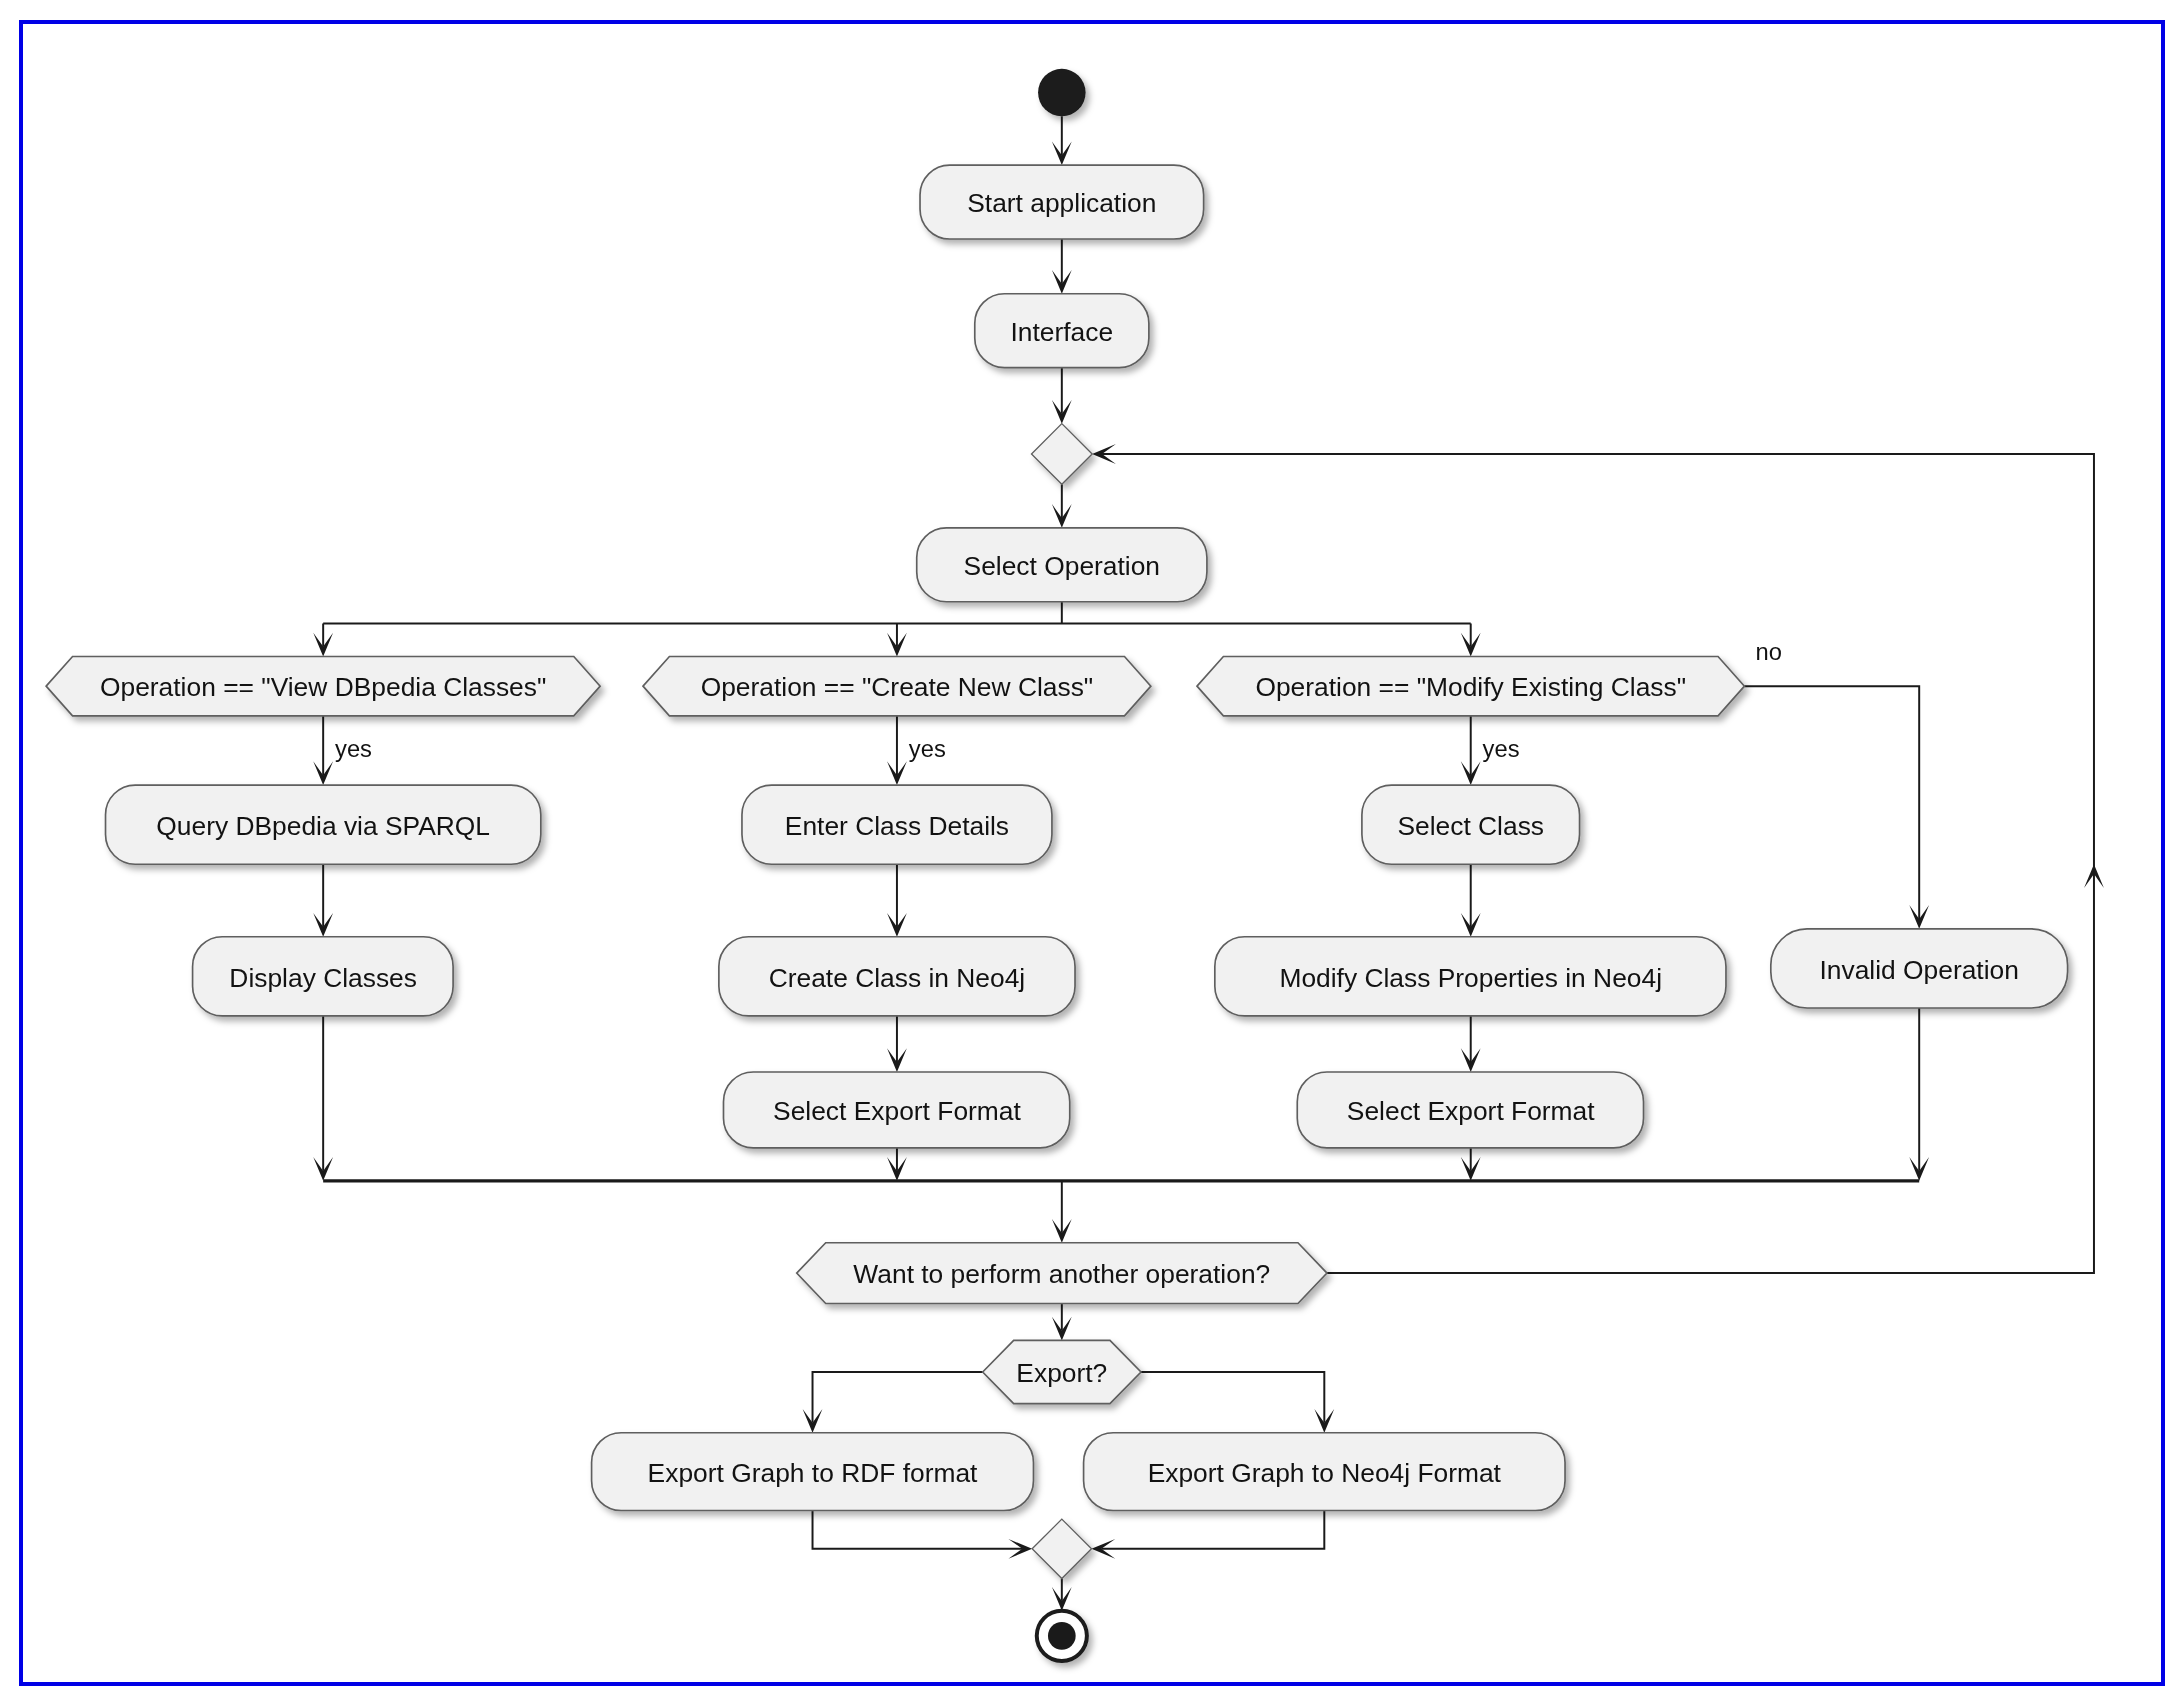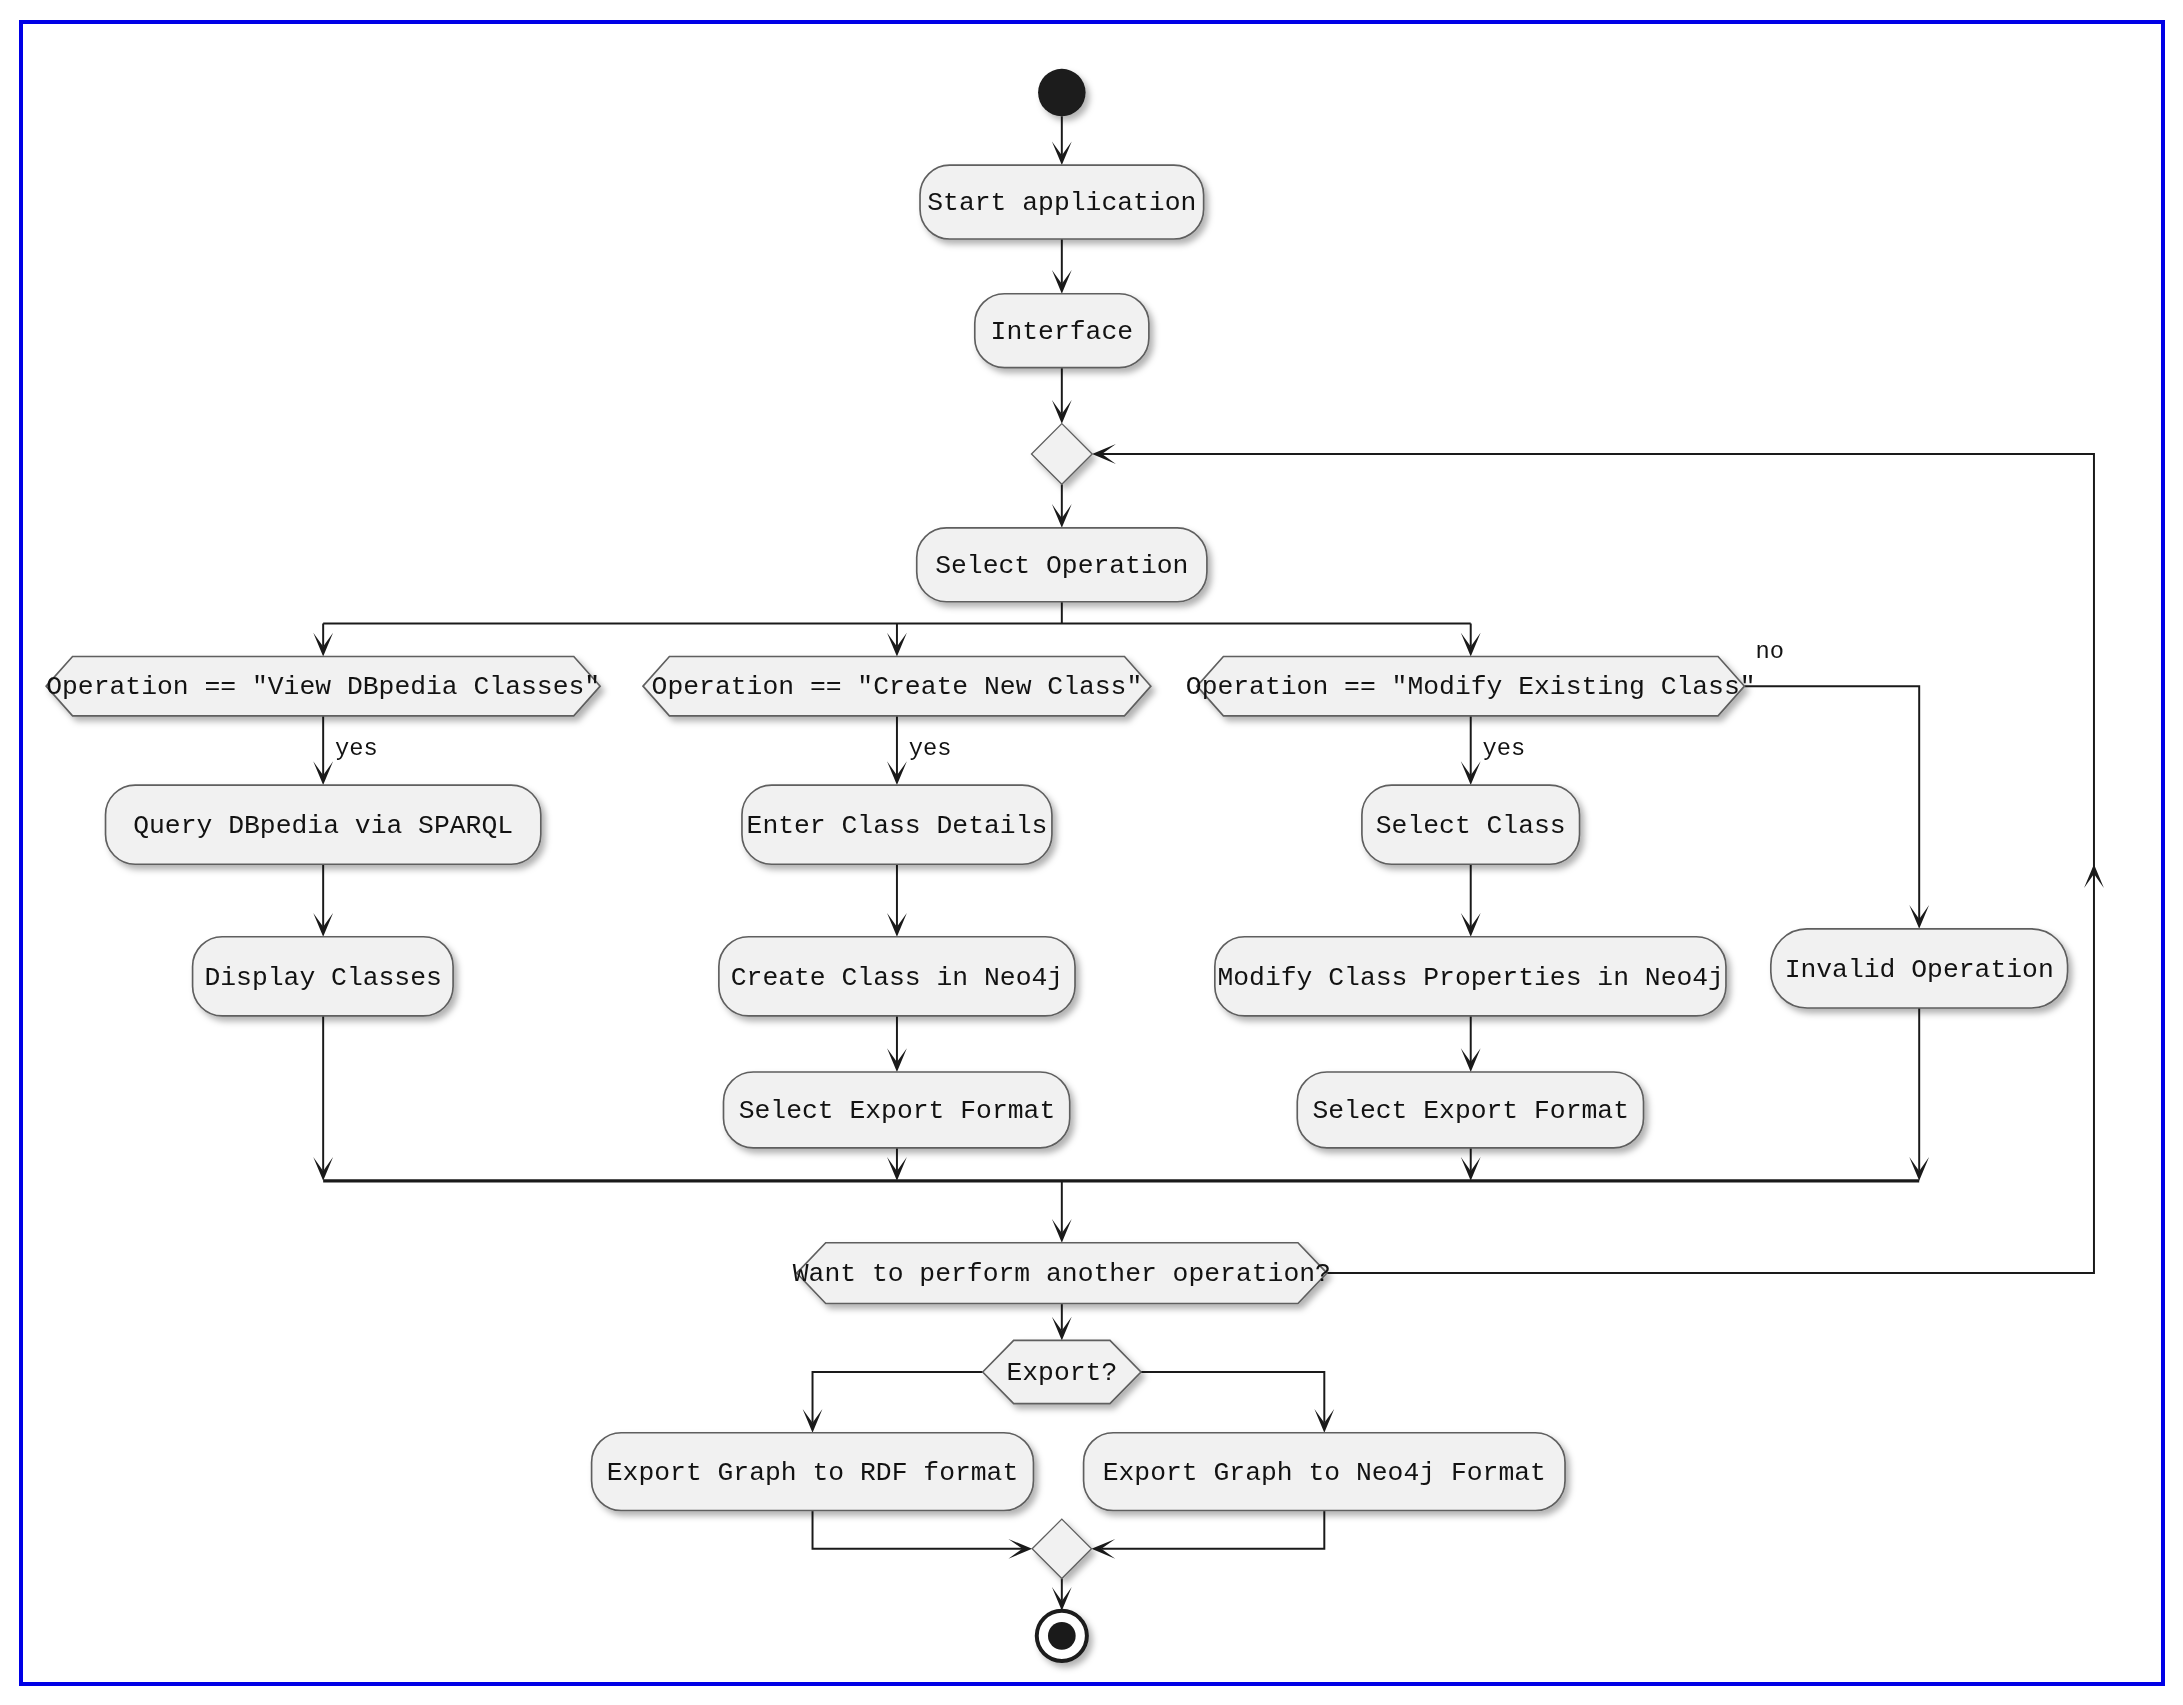--- a/index.html
+++ b/index.html
@@ -1,19 +1,19 @@
 <!DOCTYPE html>
 <html style="--canvas: #ffffff; --frame-border: #0000e6; --node-fill: #f1f1f1; --node-border: #5e5e5e; --line: #1a1a1a;font-size:10.6px"><head>
 <meta charset="utf-8">
 <style>
   html,body { margin:0; padding:0; background:#fff; }
   .canvas {
     position:relative; width:2183px; height:1706px;
     background:var(--canvas,#ffffff);
-    font-family:Liberation Mono, monospace;
+    font-family:Liberation Sans, sans-serif;
   }
   .frame {
     position:absolute; left:18.5px; top:20px; right:18.5px; bottom:20px;
     border:4px solid var(--frame-border,#0000e6);
   }
   svg.diagram { position:absolute; left:0; top:0; width:2183px; height:1706px; }
   .node-rect  { fill:var(--node-fill,#f1f1f1); stroke:var(--node-border,#5e5e5e); stroke-width:2.5; filter:url(#shadow); }
   .node-hex   { fill:var(--node-fill,#f1f1f1); stroke:var(--node-border,#5e5e5e); stroke-width:2.5; filter:url(#shadow); }
   .node-diamond { fill:var(--node-fill,#f1f1f1); stroke:var(--node-border,#5e5e5e); stroke-width:2; filter:url(#shadow); }
   .start-circle { fill:var(--line,#1a1a1a); filter:url(#shadow); }

